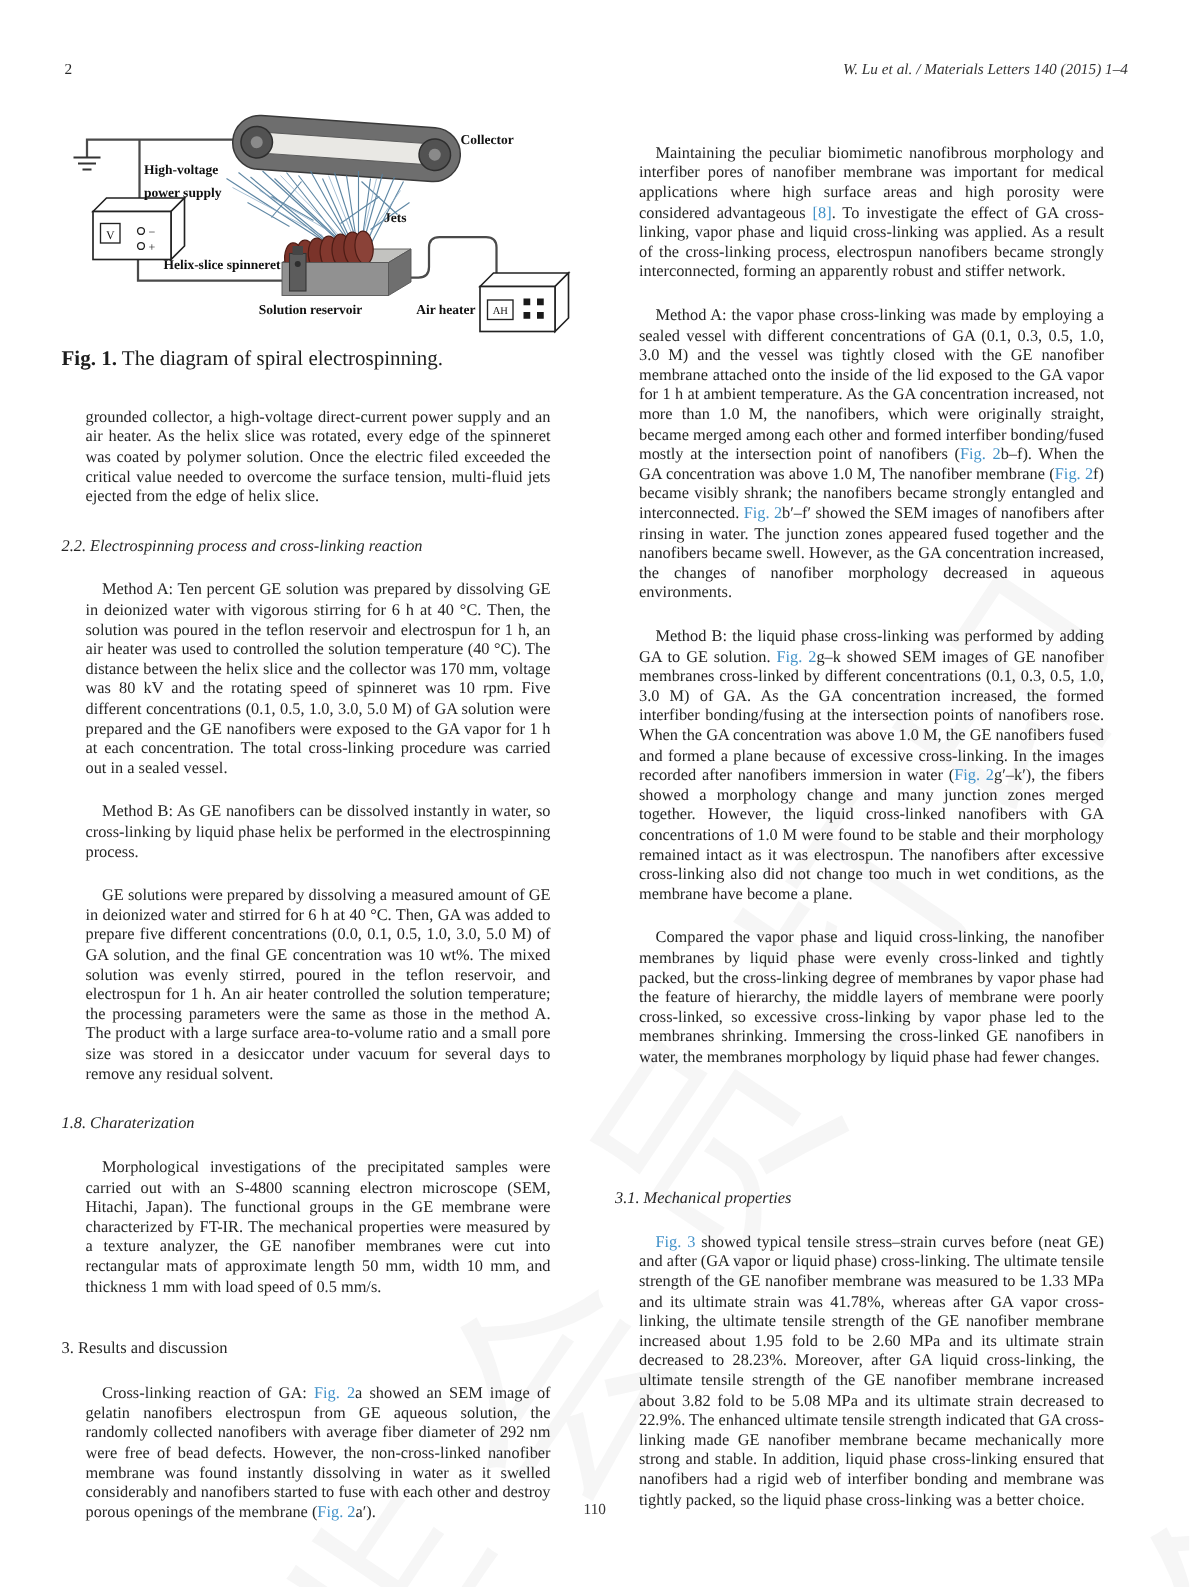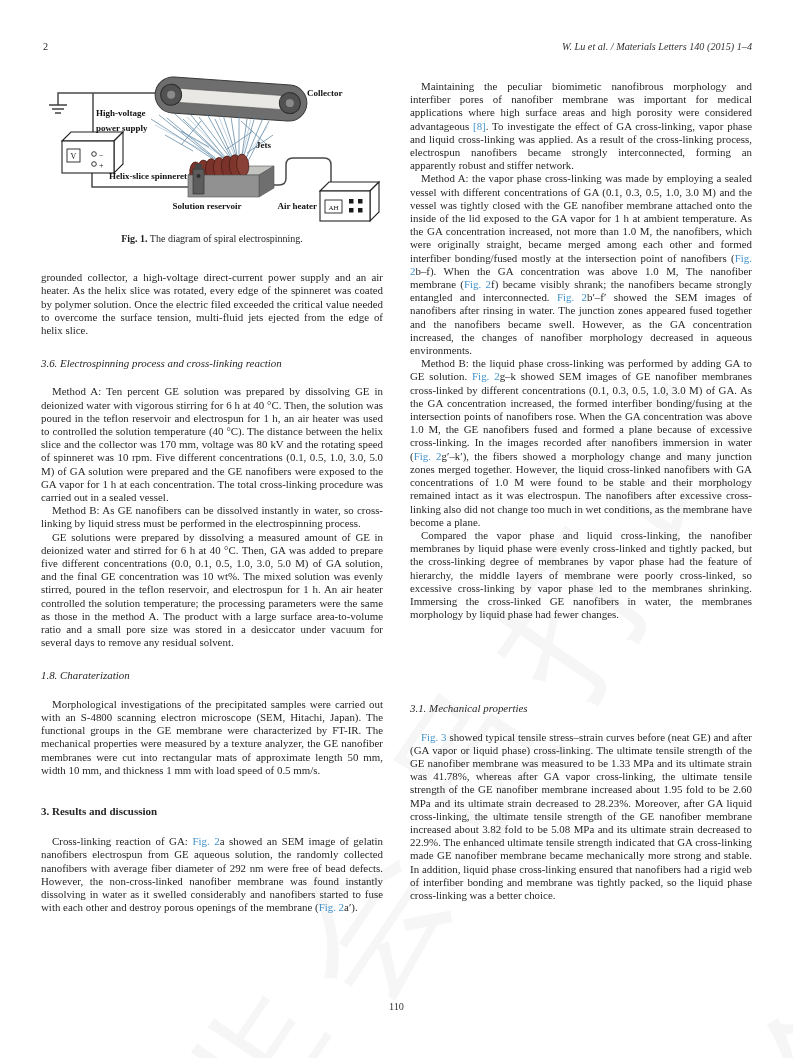--- a/index.html
+++ b/index.html
@@ -6,29 +6,29 @@
   .page{position:relative;width:793px;height:1058px;background:#ffffff;overflow:hidden;
         font-family:"Liberation Serif",serif;color:#262626;}
   
   .running-head{position:absolute;top:41px;left:41px;right:41px;height:14px;font-size:10.2px;}
   .pagenum-top{position:absolute;left:2px;top:0;font-style:normal;}
   .head-center{position:absolute;left:0;right:0;text-align:right;font-style:italic;color:#333;}
   
   .col{position:absolute;width:342px;text-align:justify;font-size:10.9px;line-height:13.2px;}
   #col-left{left:41px;top:75px;}
   #col-right{left:410px;top:80px;}
-  p{margin:0;}
+  p{margin:16px;}
   .ind{text-indent:11px;}
   .it{}
   .lnk{color:#4292c9;}
-  h3.sec{font-size:11px;font-weight:bold;font-style:normal;margin:28px 0 17px 0;}
+  h3.sec{font-size:11px;font-weight:normal;font-style:normal;margin:28px 0 17px 0;}
   h4.sub{font-size:10.9px;font-weight:normal;font-style:italic;margin:20px 0 15px 0;}
   
   .figure-block{margin:0 0 26px 0;}
-  .fig-caption{margin-top:3px;text-align:center;font-size:10px;color:#1d1d1d;line-height:12px;}
+  .fig-caption{margin-top:3px;text-align:left;font-size:14px;color:#1d1d1d;line-height:12px;}
   .fig-caption b{font-weight:bold;}
   svg text{font-family:"Liberation Serif",serif;}
   .flabel{font-weight:bold;font-size:9px;fill:#111;}
   
   .pagenum-bottom{position:absolute;left:0;right:0;top:1001px;text-align:center;font-size:10.2px;color:#333;}
   
   .wm{position:absolute;font-size:150px;letter-spacing:34px;white-space:nowrap;
       color:rgba(90,90,90,0.055);transform-origin:0 0;pointer-events:none;
       font-family:"DejaVu Sans",sans-serif;}
 </style>
@@ -157,23 +157,23 @@
         <text class="flabel" x="146" y="104" text-anchor="end">Helix-slice spinneret</text>
         <text class="flabel" x="166" y="134" text-anchor="middle">Solution reservoir</text>
         <text class="flabel" x="276" y="134" text-anchor="end">Air heater</text>
       </svg>
       <div class="fig-caption">
         <b>Fig. 1.</b><span> The diagram of spiral electrospinning.</span>
       </div>
     </div>
 
     <p><span>grounded collector, a high-voltage direct-current power supply and an air heater. As the helix slice was rotated, every edge of the spinneret was coated by polymer solution. Once the electric filed exceeded the critical value needed to overcome the surface tension, multi-fluid jets ejected from the edge of helix slice.</span></p>
-    <h4 class="sub">3.6. Electrospinning process and cross-linking reaction</h4>
+    <h4 class="sub">2.2. Electrospinning process and cross-linking reaction</h4>
     <p class="ind"><span class="it">Method A</span><span>: Ten percent GE solution was prepared by dissolving GE in deionized water with vigorous stirring for 6 h at 40 °C. Then, the solution was poured in the teflon reservoir and electrospun for 1 h, an air heater was used to controlled the solution temperature (40 °C). The distance between the helix slice and the collector was 170 mm, voltage was 80 kV and the rotating speed of spinneret was 10 rpm. Five different concentrations (0.1, 0.5, 1.0, 3.0, 5.0 M) of GA solution were prepared and the GE nanofibers were exposed to the GA vapor for 1 h at each concentration. The total cross-linking procedure was carried out in a sealed vessel.</span></p>
-    <p class="ind"><span class="it">Method B</span><span>: As GE nanofibers can be dissolved instantly in water, so cross-linking by liquid stress must be performed in the electrospinning process.</span></p>
+    <p class="ind"><span class="it">Method B</span><span>: As GE nanofibers can be dissolved instantly in water, so cross-linking by liquid phase helix be performed in the electrospinning process.</span></p>
     <p class="ind"><span>GE solutions were prepared by dissolving a measured amount of GE in deionized water and stirred for 6 h at 40 °C. Then, GA was added to prepare five different concentrations (0.0, 0.1, 0.5, 1.0, 3.0, 5.0 M) of GA solution, and the final GE concentration was 10 wt%. The mixed solution was evenly stirred, poured in the teflon reservoir, and electrospun for 1 h. An air heater controlled the solution temperature; the processing parameters were the same as those in the method A. The product with a large surface area-to-volume ratio and a small pore size was stored in a desiccator under vacuum for several days to remove any residual solvent.</span></p>
     <h4 class="sub">1.8. Charaterization</h4>
     <p class="ind"><span>Morphological investigations of the precipitated samples were carried out with an S-4800 scanning electron microscope (SEM, Hitachi, Japan). The functional groups in the GE membrane were characterized by FT-IR. The mechanical properties were measured by a texture analyzer, the GE nanofiber membranes were cut into rectangular mats of approximate length 50 mm, width 10 mm, and thickness 1 mm with load speed of 0.5 mm/s.</span></p>
     <h3 class="sec">3. Results and discussion</h3>
     <p class="ind"><span class="it">Cross-linking reaction of GA</span><span>: </span><span class="lnk">Fig. 2</span><span>a showed an SEM image of gelatin nanofibers electrospun from GE aqueous solution, the randomly collected nanofibers with average fiber diameter of 292 nm were free of bead defects. However, the non-cross-linked nanofiber membrane was found instantly dissolving in water as it swelled considerably and nanofibers started to fuse with each other and destroy porous openings of the membrane (</span><span class="lnk">Fig. 2</span><span>a′).</span></p>
   </div>
 
   <div class="col" id="col-right">
     <p class="ind"><span>Maintaining the peculiar biomimetic nanofibrous morphology and interfiber pores of nanofiber membrane was important for medical applications where high surface areas and high porosity were considered advantageous </span><span class="lnk">[8]</span><span>. To investigate the effect of GA cross-linking, vapor phase and liquid cross-linking was applied. As a result of the cross-linking process, electrospun nanofibers became strongly interconnected, forming an apparently robust and stiffer network.</span></p>
     <p class="ind"><span class="it">Method A</span><span>: the vapor phase cross-linking was made by employing a sealed vessel with different concentrations of GA (0.1, 0.3, 0.5, 1.0, 3.0 M) and the vessel was tightly closed with the GE nanofiber membrane attached onto the inside of the lid exposed to the GA vapor for 1 h at ambient temperature. As the GA concentration increased, not more than 1.0 M, the nanofibers, which were originally straight, became merged among each other and formed interfiber bonding/fused mostly at the intersection point of nanofibers (</span><span class="lnk">Fig. 2</span><span>b–f). When the GA concentration was above 1.0 M, The nanofiber membrane (</span><span class="lnk">Fig. 2</span><span>f) became visibly shrank; the nanofibers became strongly entangled and interconnected. </span><span class="lnk">Fig. 2</span><span>b′–f′ showed the SEM images of nanofibers after rinsing in water. The junction zones appeared fused together and the nanofibers became swell. However, as the GA concentration increased, the changes of nanofiber morphology decreased in aqueous environments.</span></p>

